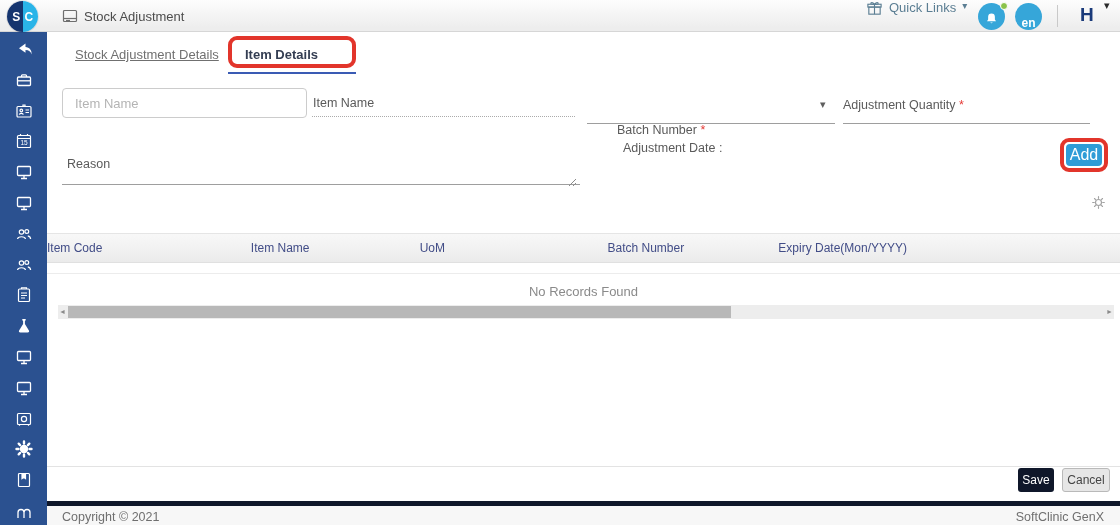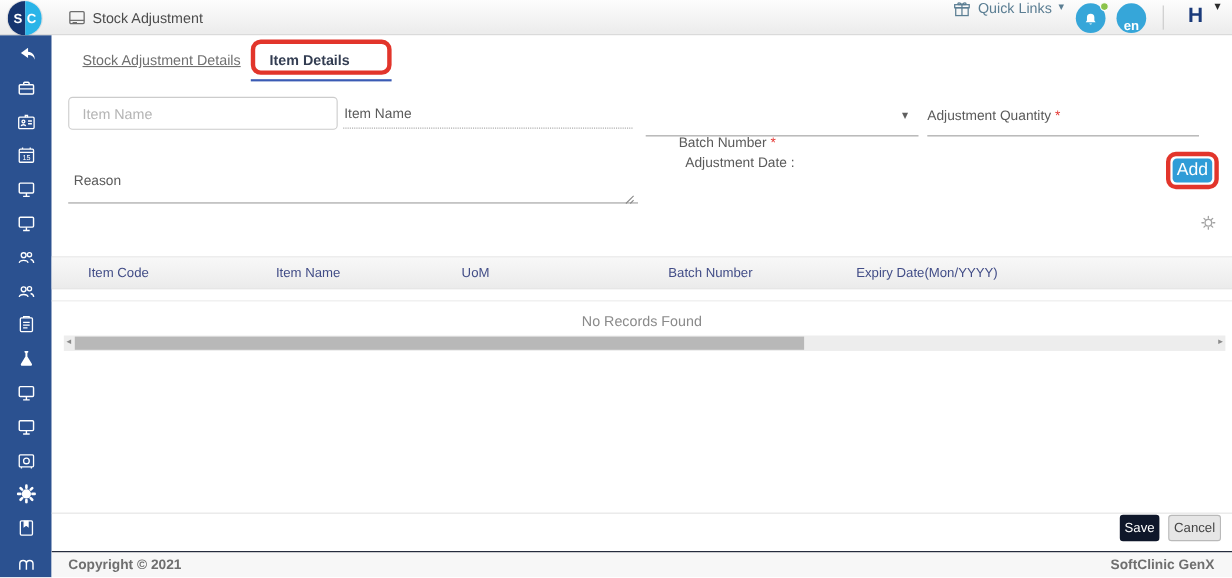--- a/index.html
+++ b/index.html
@@ -73,42 +73,42 @@
     color: #fff; font-size: 16px; border: none; border-radius: 4px; cursor: pointer;
     font-family: "Liberation Sans", sans-serif; }
 
   .grid-gear { position: absolute; left: 1044px; top: 163px; width: 15px; height: 15px; cursor: pointer; }
 
   .table-header { position: absolute; left: 0; top: 201px; width: 1073px; height: 30px;
     background: linear-gradient(180deg, #f8f8f8 0%, #ebebeb 100%);
     border-top: 1px solid #e5e5e5; border-bottom: 1px solid #e0e0e0;
     display: grid; grid-template-columns: repeat(6, 1fr); }
   .th { font-size: 12px; color: #424d87; line-height: 28px; white-space: nowrap; overflow: hidden; }
-  .th.c0 { padding-left: 33px; } .th.c1 { padding-left: 25px; } .th.c2 { padding-left: 15px; }
+  .th.c0 { } .th.c1 { padding-left: 25px; } .th.c2 { padding-left: 15px; }
   .th.c3 { padding-left: 24px; } .th.c4 { padding-left: 16px; } .th.c5 { padding-left: 7px; }
 
   .body-line { position: absolute; left: 0; top: 241px; width: 1073px; height: 1px; background: #ececec; }
   .empty-msg { position: absolute; left: 0; top: 252px; width: 1073px; text-align: center;
     font-size: 13px; color: #8a8a8a; }
 
   .hscroll { position: absolute; left: 11px; top: 273px; width: 1056px; height: 14px; background: #ededed; }
   .hscroll-thumb { position: absolute; left: 10px; top: 1px; width: 663px; height: 12px; background: #b8b8b8; cursor: grab; }
   .scroll-arrow { position: absolute; top: 0; height: 14px; line-height: 14px; font-size: 7px; color: #8a8a8a; cursor: pointer; }
   .arrow-l { left: 1px; } .arrow-r { right: 1px; }
 
   .action-divider { position: absolute; left: 0; top: 434px; width: 1073px; height: 1px; background: #e3e3e3; }
   .save-btn { position: absolute; left: 971px; top: 436px; width: 36px; height: 24px; background: #0f172a;
     color: #fff; font-size: 12px; border: none; border-radius: 3px; cursor: pointer;
     font-family: "Liberation Sans", sans-serif; }
   .cancel-btn { position: absolute; left: 1015px; top: 436px; width: 48px; height: 24px; background: #e6e6e6;
     color: #444; font-size: 12px; border: 1px solid #b9b9b9; border-radius: 3px; cursor: pointer;
     font-family: "Liberation Sans", sans-serif; }
 
   .footer { position: absolute; left: 0; bottom: 0; width: 1073px; height: 24px; background: #f7f7f7;
-    border-top: 1px solid #0f172a; font-size: 12.5px; color: #6f6f6f; font-weight: bold; }
+    border-top: 5px solid #0f172a; font-size: 12.5px; color: #6f6f6f; }
   .footer .copy { position: absolute; left: 15px; top: 4px; }
   .footer .brand { position: absolute; right: 16px; top: 4px; }
 </style>
 </head>
 <body>
 
 <div class="page">
 
   <div class="topbar">
     <div class="logo">

